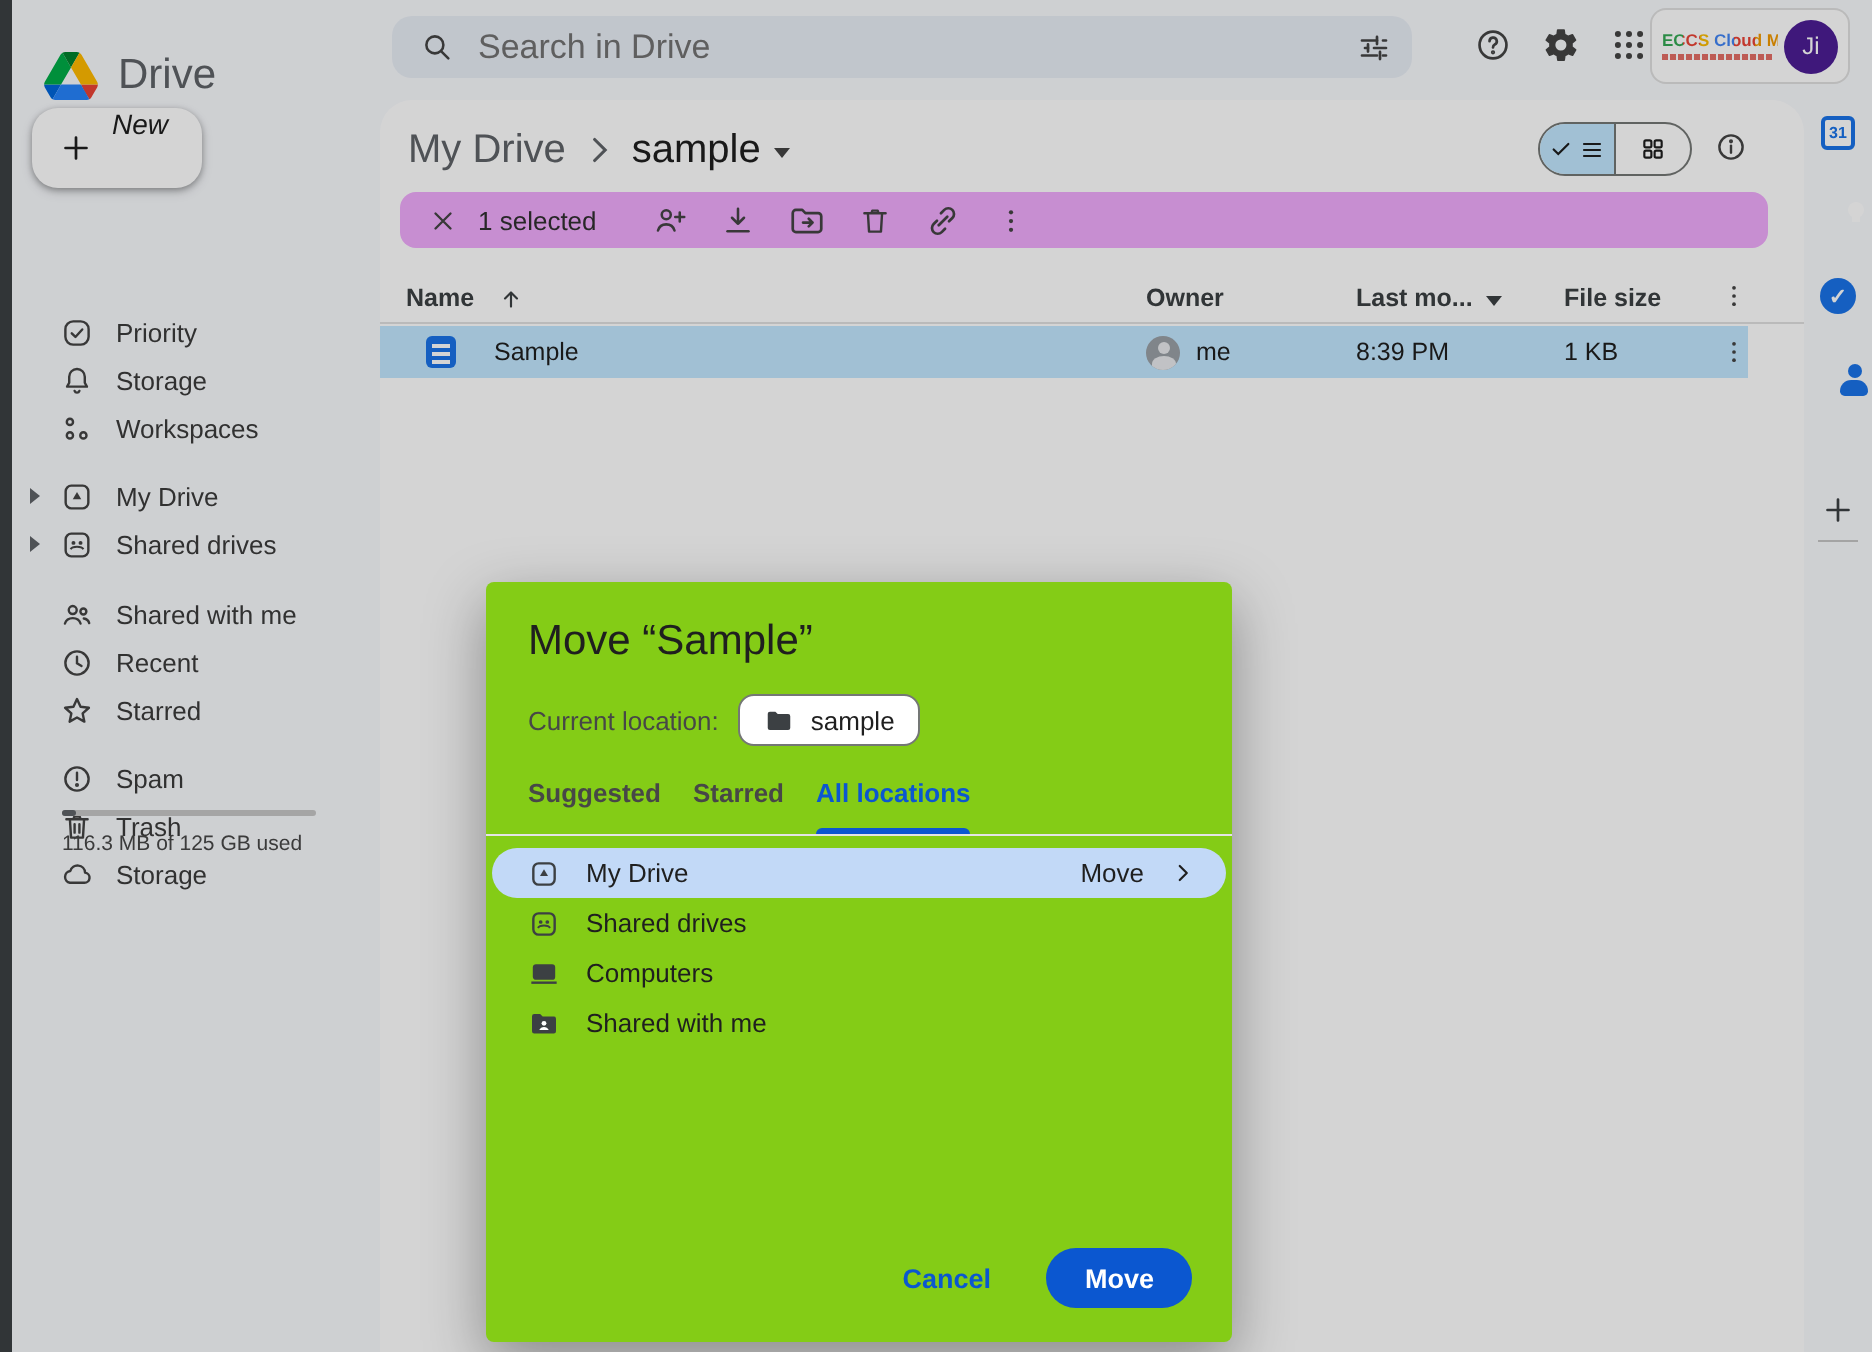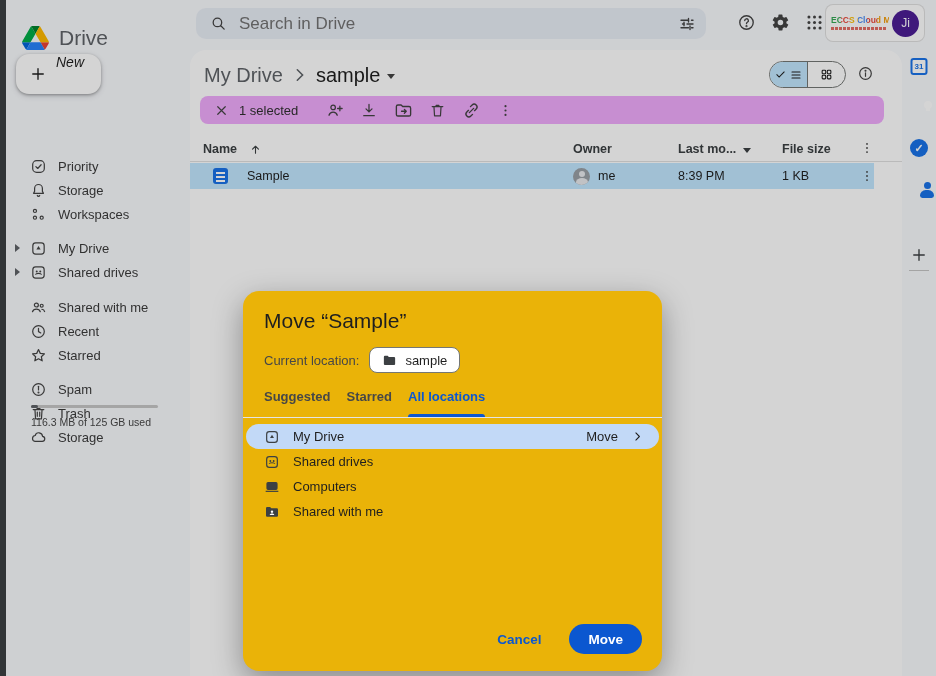--- a/index.html
+++ b/index.html
@@ -121,22 +121,22 @@
   .tasks-ic { width:18px; height:18px; border-radius:50%; background:#1a73e8; color:#fff; font-size:11px;
     display:flex; align-items:center; justify-content:center; font-weight:bold; }
   .contacts-ic { width:16px; height:16px; position:relative; }
   .contacts-ic::before { content:""; position:absolute; left:4.5px; top:0; width:7px; height:7px; border-radius:50%; background:#1a73e8; }
   .contacts-ic::after { content:""; position:absolute; left:1px; top:8px; width:14px; height:8px; border-radius:7px 7px 3px 3px; background:#1a73e8; }
   .rail-div { position:absolute; left:7px; right:7px; top:220px; height:1px; background:#c6c6c6; }
   .plus-ic { color:#3c4043; }
 
   
   .scrim { position:absolute; inset:0; background:rgba(0,0,0,.17); z-index:40; }
-  .modal { position:absolute; left:243px; top:291px; width:419px; height:380px; background:#eab308;
-    border-radius:16px; z-index:50; box-shadow:0 10px 30px rgba(0,0,0,.35); }
+  .modal { position:absolute; left:243px; top:291px; width:373px; height:380px; background:#84cc16;
+    border-radius:4px; z-index:50; box-shadow:0 10px 30px rgba(0,0,0,.35); }
   .m-title { position:absolute; left:21px; top:18px; font-size:21px; color:#1f1f1f; }
   .m-loc-row { position:absolute; left:21px; top:56px; display:flex; align-items:center; gap:10px; }
   .m-loc-label { font-size:13px; color:#474747; }
   .m-chip { height:26px; border:1px solid #747775; border-radius:8px; display:flex; align-items:center;
     gap:8px; padding:0 12px; font-size:13px; color:#1f1f1f; background:#fff; font-family:inherit; }
   .m-tabs { position:absolute; left:21px; right:0; top:96px; height:30px; display:flex; gap:16px; }
   .m-tab { font-size:13px; color:#474747; font-weight:bold; position:relative; display:flex; align-items:flex-start; padding-top:2px; }
   .m-tab.active { color:#0b57d0; }
   .m-tab.active::after { content:""; position:absolute; left:0; right:0; bottom:0; height:3px; background:#0b57d0; border-radius:3px 3px 0 0; }
   .m-tabline { position:absolute; left:0; right:0; top:126px; height:1px; background:#e4e4e4; }

